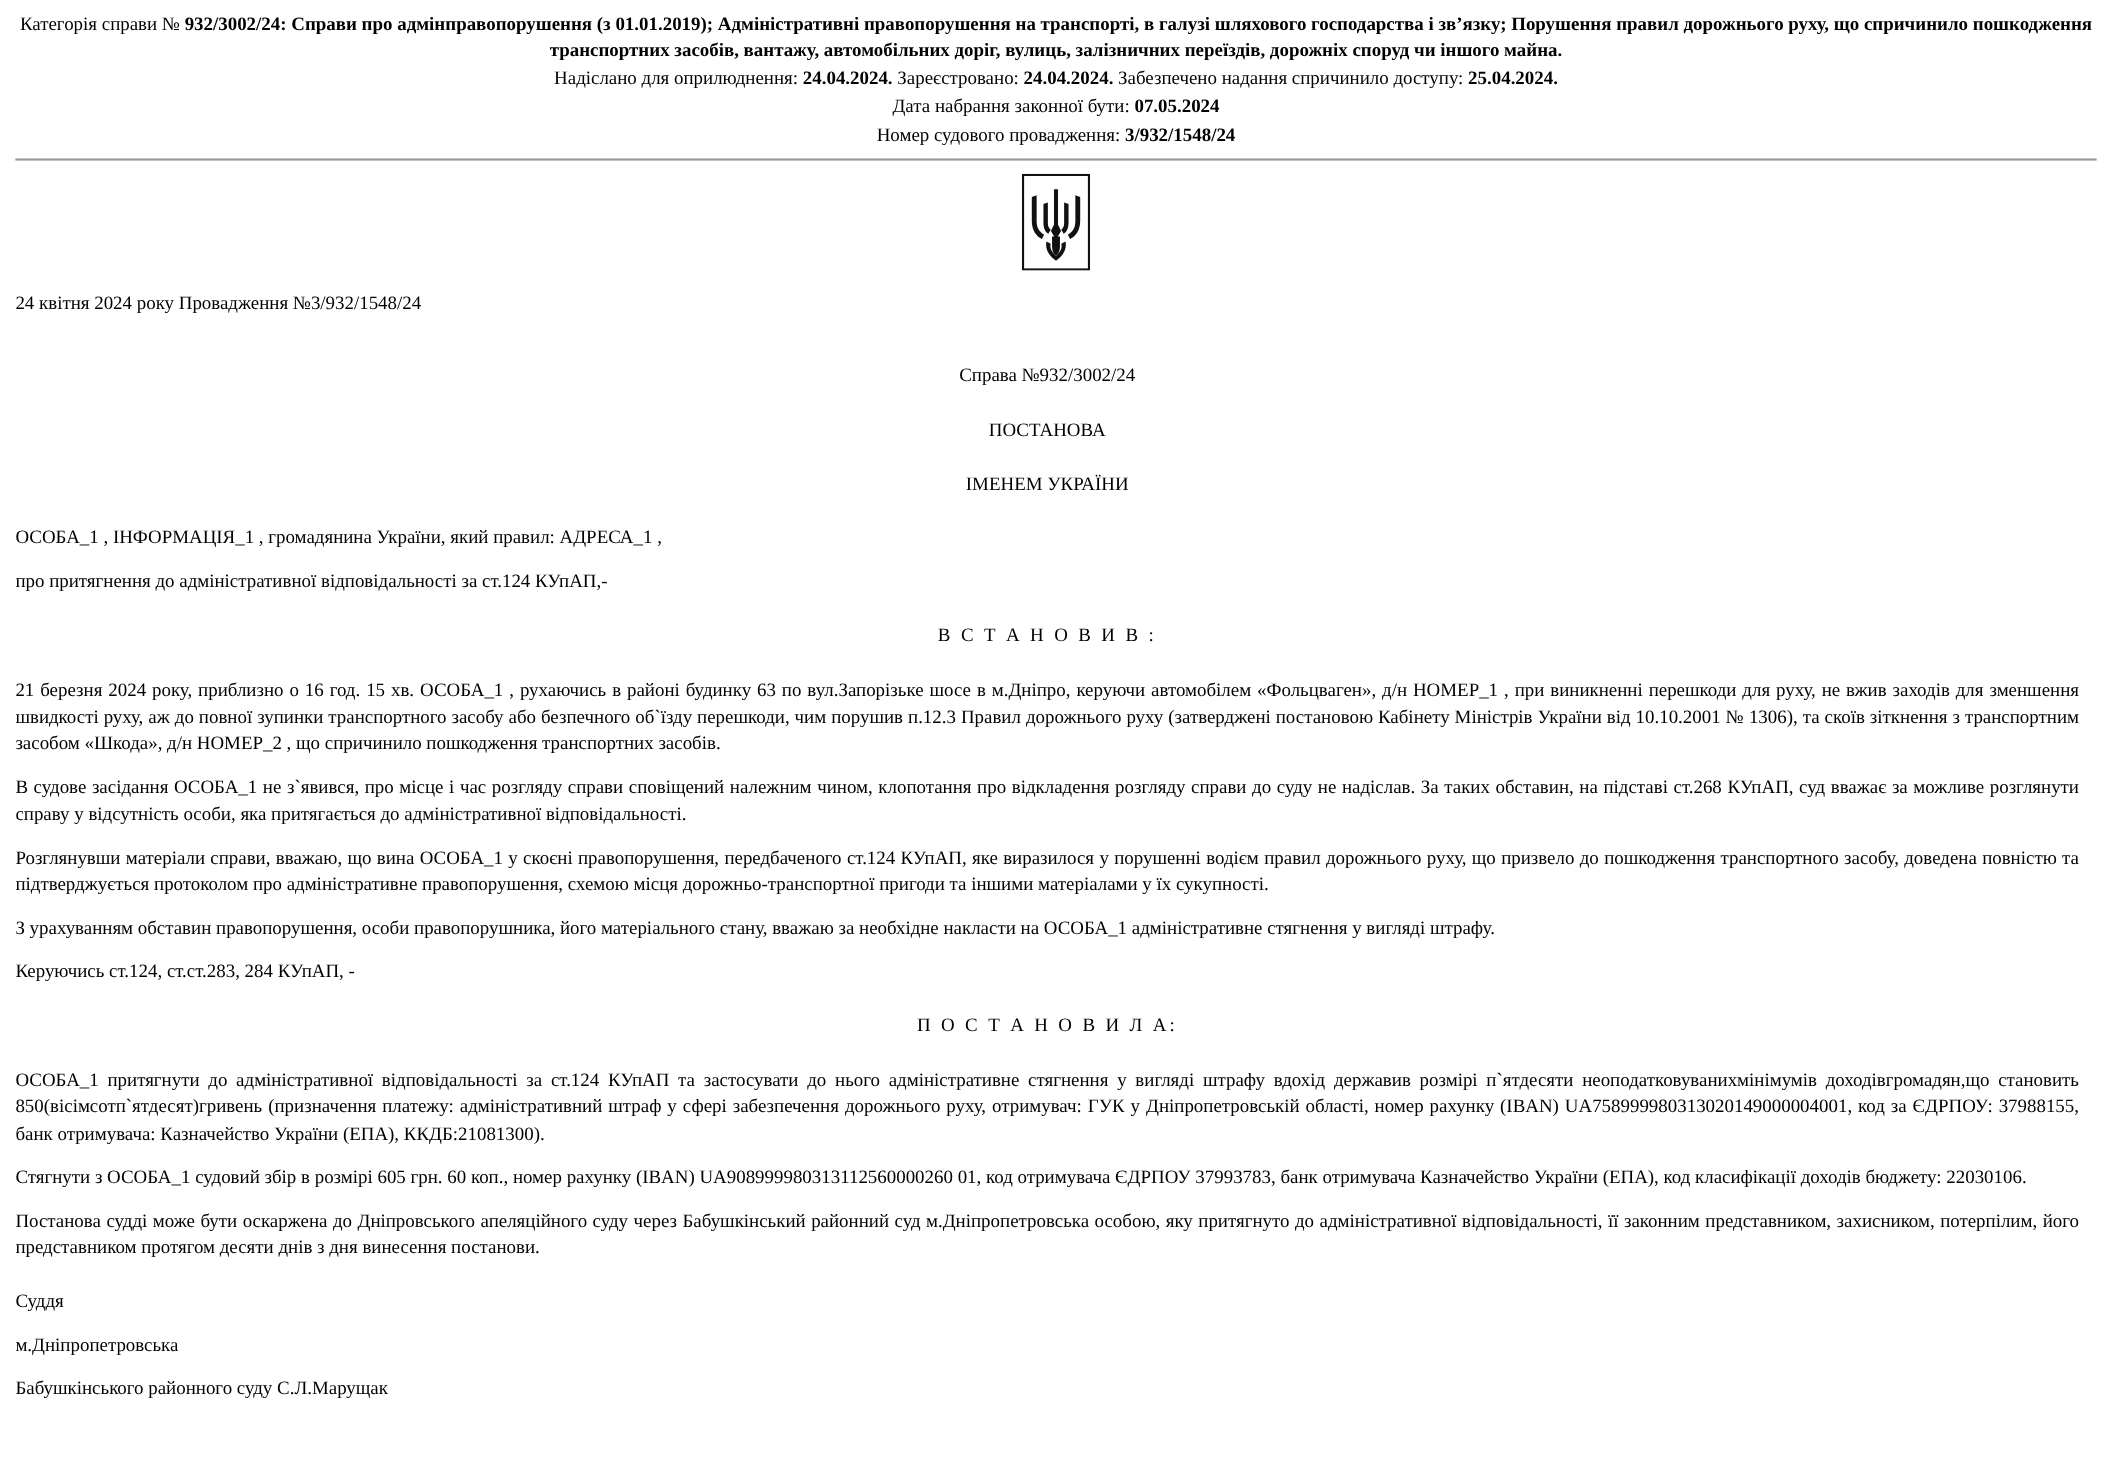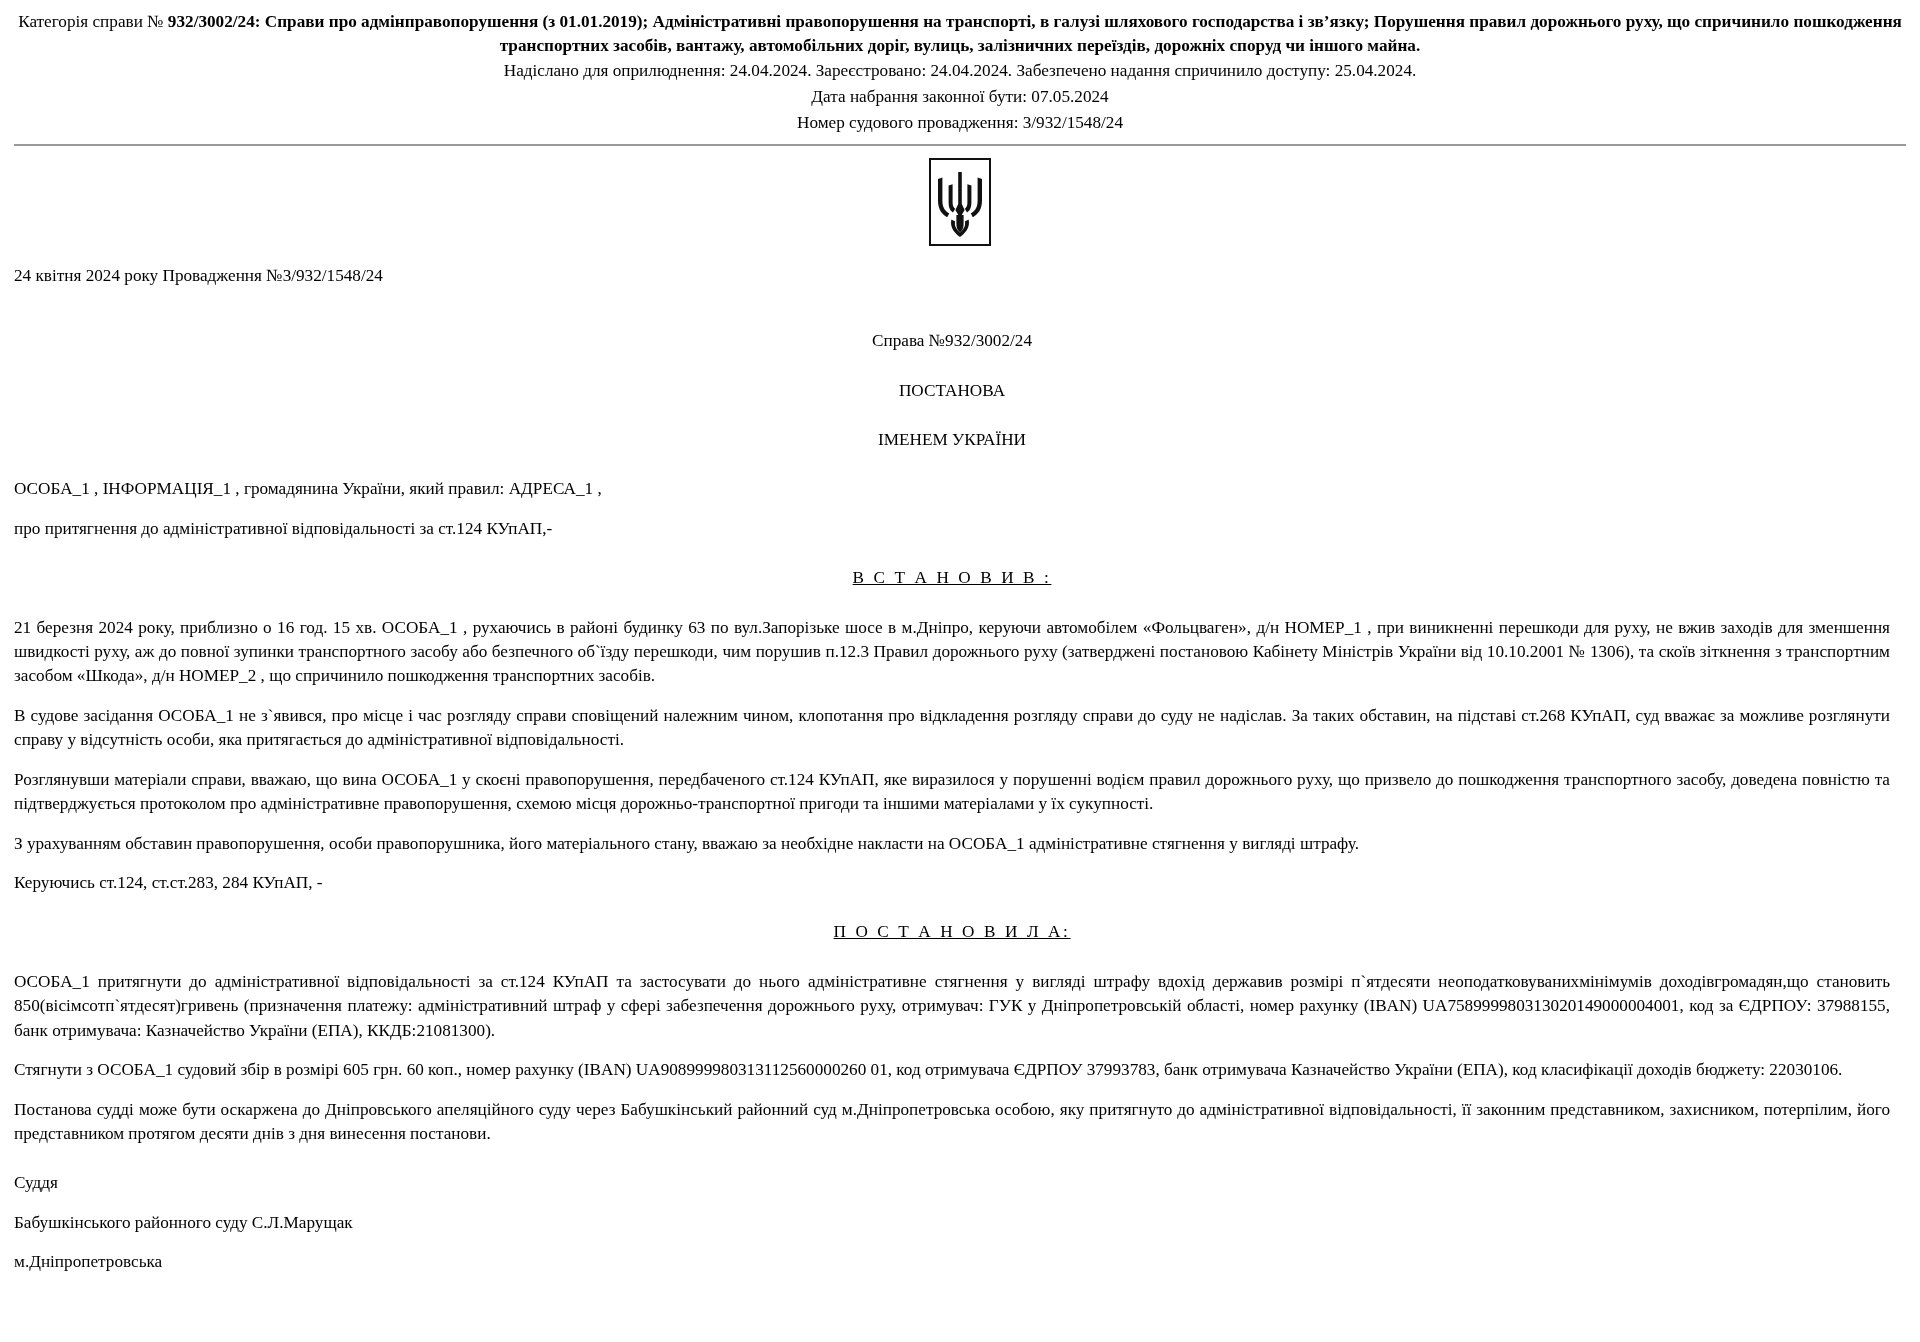--- a/index.html
+++ b/index.html
@@ -23,21 +23,21 @@
 
   
   .meta {
     font-size: 17.2px;
     line-height: 1.38;
   }
   .meta .line {
     margin: 0 0 2px 0;
     text-align: center;
   }
-  .meta b { font-weight: 400; margin-top: 47px; }
+  .meta b { font-weight: 700; margin-top: 47px; }
   .meta .cat-line { font-weight: 700; }
   .meta .cat-line .normal { font-weight: 400; }
 
   hr.divider {
     border: none;
     border-top: 2px solid #9a9a9a;
     margin: 9px 0 0 0;
     height: 0;
   }
 
@@ -67,21 +67,20 @@
   }
   .center {
     text-align: center;
   }
   .just {
     text-align: justify;
     text-justify: inter-word;
   }
   .spaced {
     letter-spacing: 2.6px;
-    text-decoration: underline;
   }
   .gap-lg { height: 26px; }
   .gap-sm { height: 10px; }
 </style>
 </head>
 <body>
 
 <div class="page">
 
   <div class="meta">
@@ -195,19 +194,19 @@
     <p class="just">ОСОБА_1 притягнути до адміністративної відповідальності за ст.124 КУпАП та застосувати до нього адміністративне стягнення у вигляді штрафу вдохід державив розмірі п`ятдесяти неоподатковуванихмінімумів доходівгромадян,що становить 850(вісімсотп`ятдесят)гривень (призначення платежу: адміністративний штраф у сфері забезпечення дорожнього руху, отримувач: ГУК у Дніпропетровській області, номер рахунку (IBAN) UA758999980313020149000004001, код за ЄДРПОУ: 37988155, банк отримувача: Казначейство України (ЕПА), ККДБ:21081300).</p>
 
     <p class="just">Стягнути з  ОСОБА_1 судовий збір в розмірі 605 грн. 60 коп., номер рахунку (IBAN) UA908999980313112560000260 01, код отримувача ЄДРПОУ 37993783, банк отримувача Казначейство України (ЕПА), код класифікації доходів бюджету: 22030106.</p>
 
     <p class="just">Постанова судді може бути оскаржена до Дніпровського апеляційного суду через Бабушкінський районний суд м.Дніпропетровська особою, яку притягнуто до адміністративної відповідальності, її законним представником, захисником, потерпілим, його представником протягом десяти днів з дня винесення постанови.</p>
 
     <div class="gap-sm"></div>
 
     <p>Суддя</p>
 
+    <p>м.Дніпропетровська</p>
+
     <p>Бабушкінського районного суду С.Л.Марущак</p>
 
-    <p>м.Дніпропетровська</p>
-
   </div>
 
 </div>
 
 </body></html>

